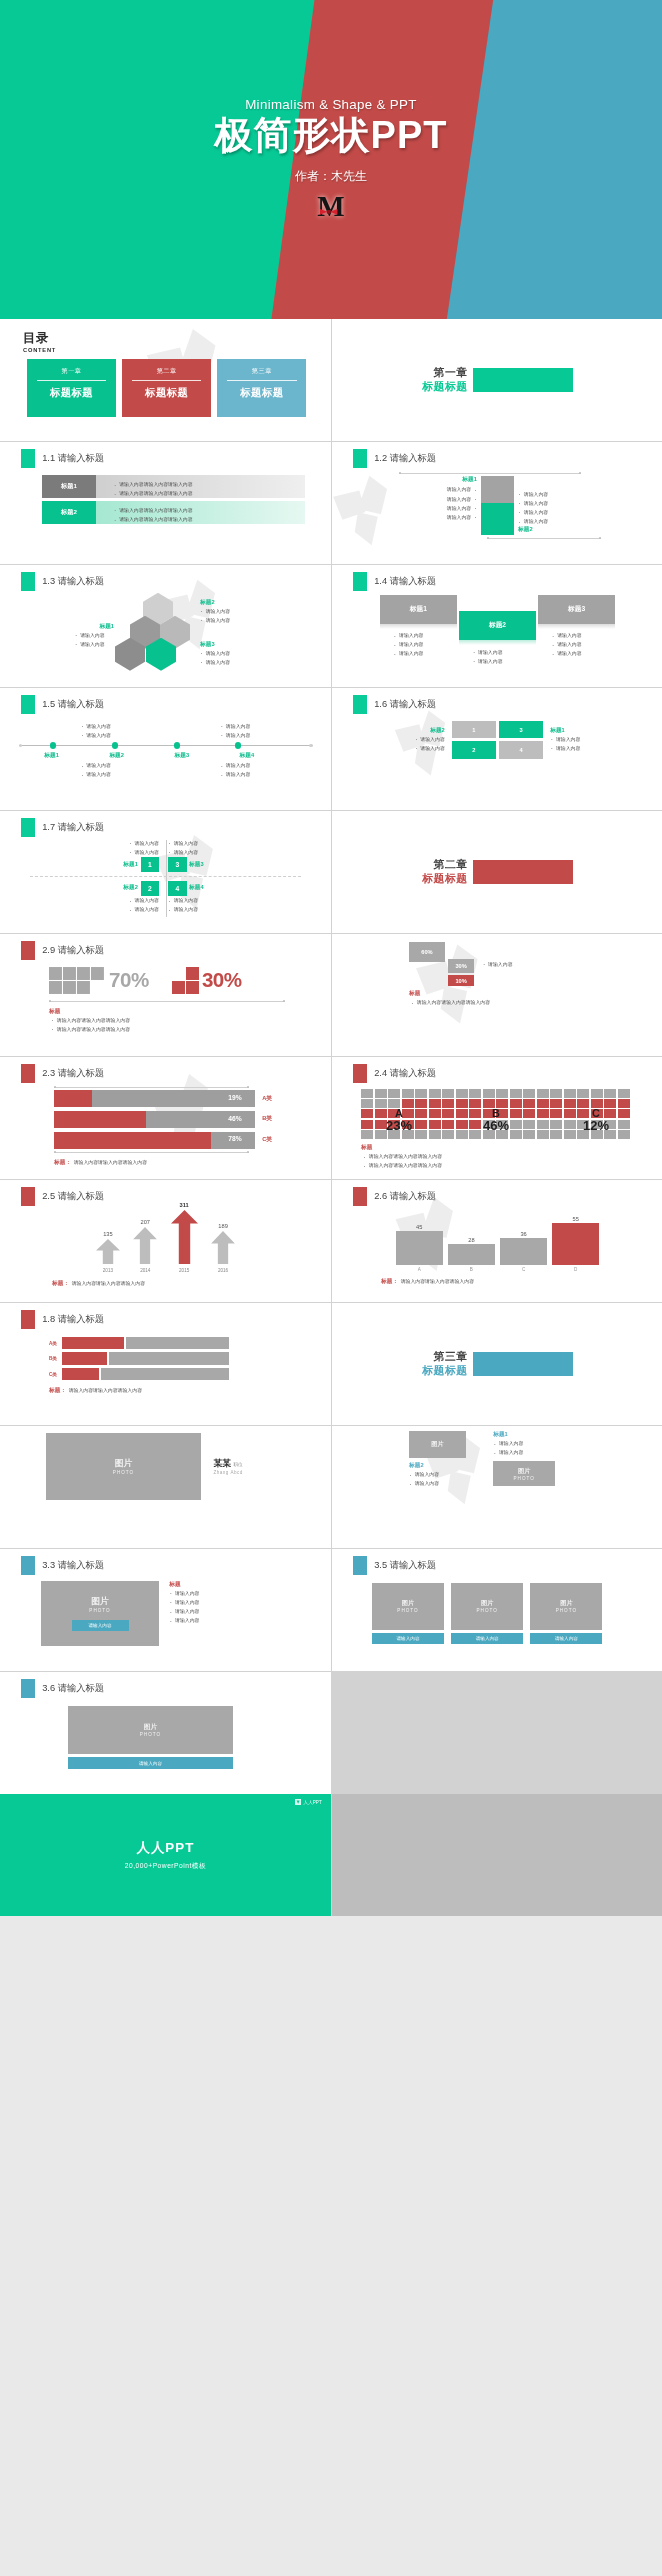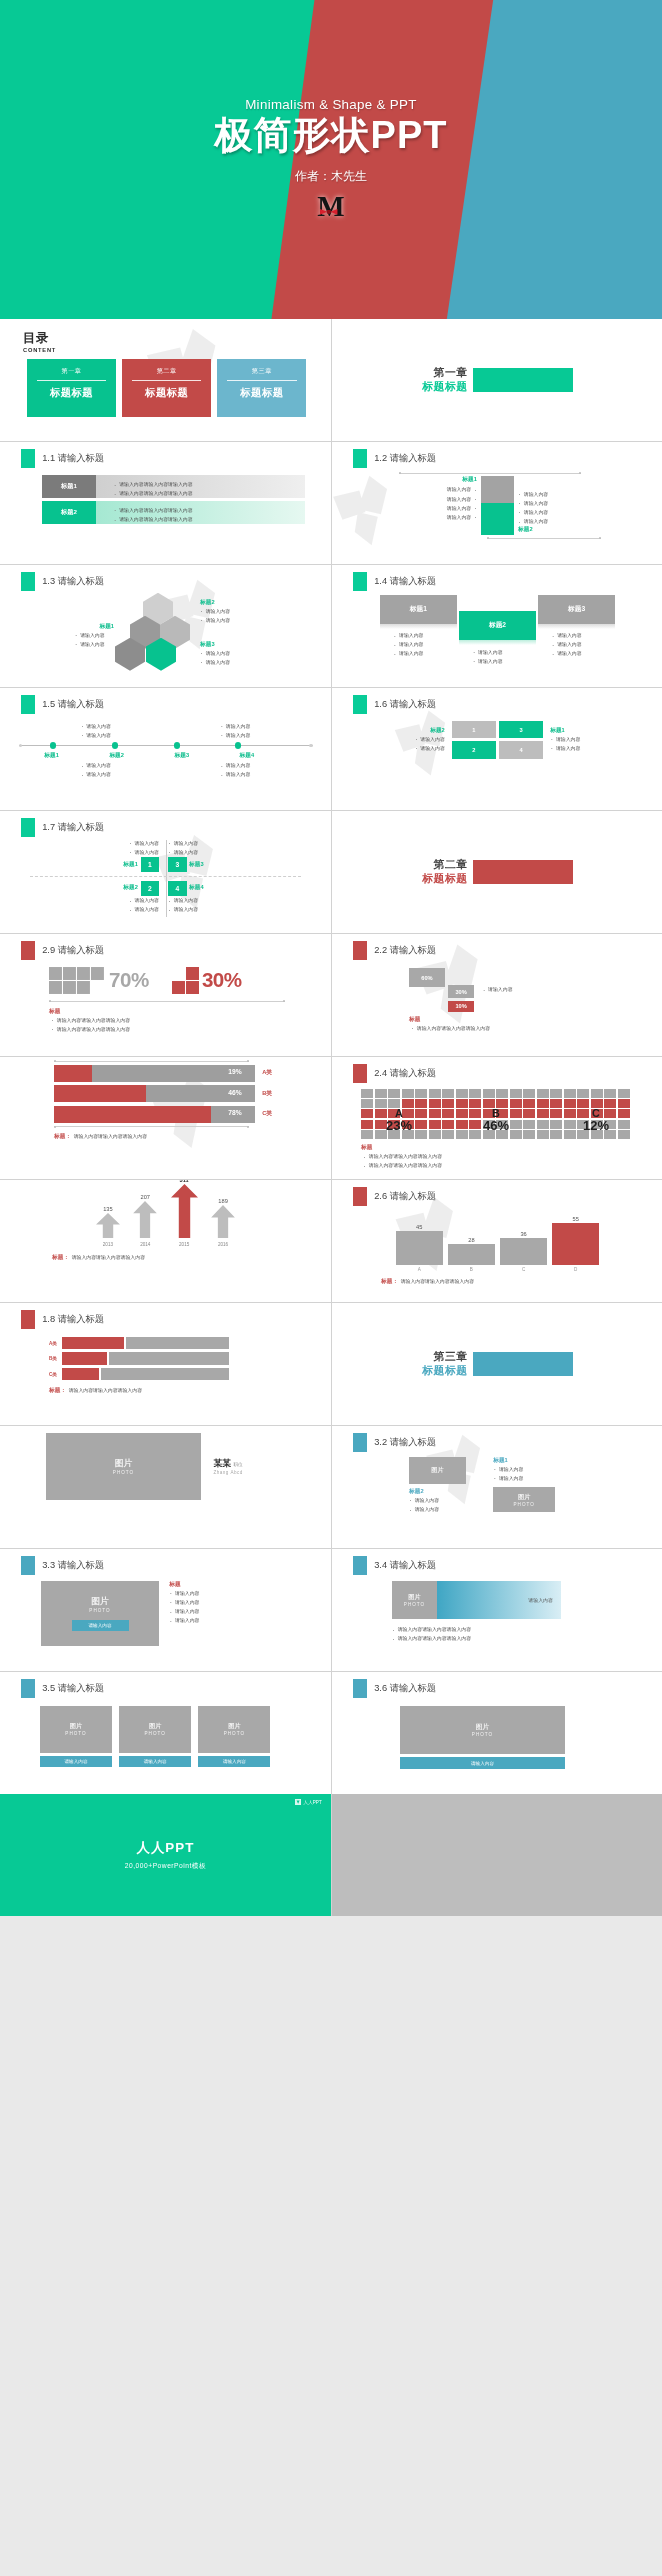--- a/index.html
+++ b/index.html
@@ -565,24 +565,20 @@
         </ul>
     </div>
   </div>
 
   <div class="slide">
     <div class="wm" style="left:77px;top:6.2px;width:88px;height:88px;">
       <svg viewBox="0 0 100 100" width="88" height="88">
           <path d="M55 5 L78 22 L70 55 L40 48 Z M8 32 L42 24 L50 52 L20 62 Z M40 52 L66 58 L58 95 L36 78 Z" fill="#c9c9c9"></path>
         </svg>
     </div>
-    <div class="sl-head">
-        <div class="sl-chip r"></div>
-      <div class="sl-title">2.2 请输入标题</div>
-      </div>
     <div class="body" style="padding:8.2px 0 0 77px;">
       <div style="display:flex;align-items:flex-end;gap:3.1px;height:44px;">
         <div class="bar22" style="width:36px;height:19.6px;background:#a8a8a8;align-self:flex-start;">60%</div>
         <div style="display:flex;flex-direction:column;justify-content:flex-end;gap:2.1px;">
           <div class="bar22" style="width:26px;height:13.4px;background:#a8a8a8;margin-top:11.3px;">30%</div>
           <div class="bar22" style="width:26px;height:11.3px;background:#c24a48;">10%</div>
         </div>
         <ul class="bul" style="align-self:flex-start;margin-top:17.5px;margin-left:5.2px;">
           <li>请输入内容</li>
           </ul>
@@ -593,20 +589,24 @@
         </ul>
     </div>
   </div>
 
   <div class="slide">
     <div class="wm" style="left:144px;top:13.4px;width:82px;height:82px;">
       <svg viewBox="0 0 100 100" width="82" height="82">
           <path d="M55 5 L78 22 L70 55 L40 48 Z M8 32 L42 24 L50 52 L20 62 Z M40 52 L66 58 L58 95 L36 78 Z" fill="#c9c9c9"></path>
         </svg>
     </div>
+    <div class="sl-head">
+        <div class="sl-chip r"></div>
+      <div class="sl-title">2.3 请输入标题</div>
+      </div>
     <div class="body" style="padding:4.1px 0 0 54px;">
       <div class="rule" style="width:195px;margin-bottom:3.1px;"></div>
       <div class="row23">
         <div class="track">
             <div class="fill" style="width:19%"></div>
           <div class="val">19%</div>
           </div>
         <div class="cat">A类</div>
       </div>
       <div class="row23">
@@ -753,20 +753,24 @@
       </div>
       <div class="lbl-r" style="margin-top:5.2px;">标题</div>
       <ul class="bul" style="padding-left:2.1px;">
         <li>请输入内容请输入内容请输入内容</li>
         <li>请输入内容请输入内容请输入内容</li>
         </ul>
     </div>
   </div>
 
   <div class="slide">
+    <div class="sl-head">
+        <div class="sl-chip r"></div>
+      <div class="sl-title">2.5 请输入标题</div>
+      </div>
     <div class="body" style="padding:5.2px 0 0 0;">
       <div class="arrowcol">
         <div class="arrowitem">
           <div class="v">135</div>
           <svg class="arw" width="24" height="25" viewBox="0 0 46 48">
             <path d="M23 0 L46 22 L33 22 L33 48 L13 48 L13 22 L0 22 Z" fill="#bdbdbd"></path>
             </svg>
           <div class="y">2013</div>
         </div>
         <div class="arrowitem">
@@ -891,24 +895,20 @@
       </div>
     </div>
   </div>
 
   <div class="slide">
     <div class="wm" style="left:88px;top:5.2px;width:77px;height:77px;">
       <svg viewBox="0 0 100 100" width="77" height="77">
           <path d="M55 5 L78 22 L70 55 L40 48 Z M8 32 L42 24 L50 52 L20 62 Z M40 52 L66 58 L58 95 L36 78 Z" fill="#c9c9c9"></path>
         </svg>
     </div>
-    <div class="sl-head">
-        <div class="sl-chip b"></div>
-      <div class="sl-title">3.2 请输入标题</div>
-      </div>
     <div class="body" style="display:flex;gap:7.2px;padding:5.2px 0 0 77px;">
       <div style="width:77px;">
         <div class="photo" style="width:57px;height:27px;font-size:5.7px;">
           <div style="font-size:6.2px;font-weight:bold;">图片</div>
         </div>
         <div class="lbl-g" style="color:#4aa8c0;margin-top:4.1px;">标题2</div>
         <ul class="bul">
           <li>请输入内容</li>
           <li>请输入内容</li>
           </ul>
@@ -943,41 +943,20 @@
         <ul class="bul">
           <li>请输入内容</li>
           <li>请输入内容</li>
           <li>请输入内容</li>
           <li>请输入内容</li>
           </ul>
       </div>
     </div>
   </div>
 
-  <div class="slide">
-    <div class="sl-head">
-        <div class="sl-chip b"></div>
-      <div class="sl-title">3.4 请输入标题</div>
-      </div>
-    <div class="body" style="padding:6.2px 0 0 60px;">
-      <div style="display:flex;align-items:center;">
-        <div class="photo" style="width:45px;height:38px;">
-          <div style="font-size:6.2px;font-weight:bold;">图片</div>
-          <div class="p2">PHOTO</div>
-        </div>
-        <div class="gradbox" style="width:124px;height:38px;display:flex;align-items:center;justify-content:flex-end;padding-right:8.2px;">
-          <span style="font-size:4.9px;color:#555;">请输入内容</span>
-        </div>
-      </div>
-      <ul class="bul" style="margin-top:6.2px;">
-        <li>请输入内容请输入内容请输入内容</li>
-        <li>请输入内容请输入内容请输入内容</li>
-        </ul>
-    </div>
-  </div>
 
   <div class="slide">
     <div class="sl-head">
         <div class="sl-chip b"></div>
       <div class="sl-title">3.5 请输入标题</div>
       </div>
     <div class="body" style="display:flex;gap:7.2px;padding:8.2px 0 0 40px;">
       <div>
         <div class="photo" style="width:72px;height:47px;">
           <div style="font-size:6.2px;font-weight:bold;">图片</div>

